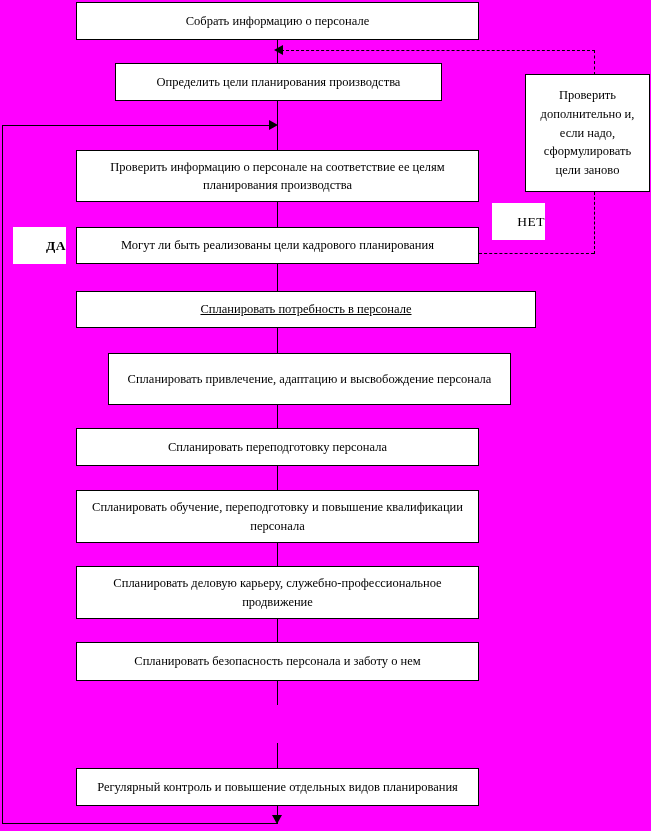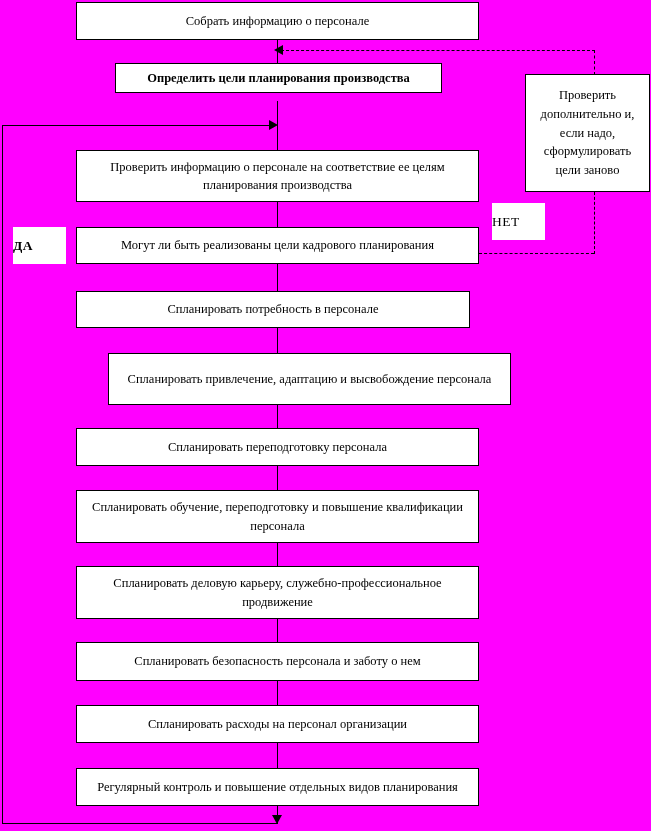--- a/index.html
+++ b/index.html
@@ -38,21 +38,21 @@
     display: block;
     width: 100%;
   }
   .label-box {
     position: absolute;
     box-sizing: border-box;
     background: #ffffff;
     border: none;
     display: flex;
     align-items: center;
-    justify-content: flex-start;
+    justify-content: flex-end;
     font-family: "Liberation Serif", serif;
     font-size: 13.5px;
     color: #000000;
     letter-spacing: 0.5px;
   }
   
   .vline {
     position: absolute;
     width: 1px;
     background: #000000;
@@ -142,33 +142,33 @@
 
   <div class="vdash" style="left:594px; top:50px; height:25px;"></div>
 
   <div class="hdash" style="left:281px; top:50px; width:314px;"></div>
   <div class="arrow-left" style="left:274px; top:45px;"></div>
 
   <div class="box" style="left:76px; top:2px; width:403px; height:38px;">
     <span class="txt">Собрать информацию о персонале</span>
   </div>
 
-  <div class="box" style="left:115px; top:63px; width:327px; height:30px;font-weight:bold;">
+  <div class="box" style="left:115px; top:63px; width:327px; height:38px;">
     <span class="txt">Определить цели планирования производства</span>
   </div>
 
   <div class="box" style="left:76px; top:227px; width:403px; height:37px;">
     <span class="txt">Могут ли быть реализованы цели кадрового планирования</span>
   </div>
 
   <div class="box" style="left:76px; top:150px; width:403px; height:52px;">
     <span class="txt">Проверить информацию о персонале на соответствие ее целям планирования производства</span>
   </div>
 
-  <div class="box" style="left:76px; top:291px; width:394px; height:37px;">
+  <div class="box" style="left:76px; top:291px; width:460px; height:37px;text-decoration:underline;">
     <span class="txt">Спланировать потребность в персонале</span>
   </div>
 
   <div class="box" style="left:76px; top:353px; width:403px; height:52px;margin-left:32px;">
     <span class="txt">Спланировать привлечение, адаптацию и высвобождение персонала</span>
   </div>
 
   <div class="box" style="left:76px; top:428px; width:403px; height:38px;">
     <span class="txt">Спланировать переподготовку персонала</span>
   </div>
@@ -178,23 +178,20 @@
   </div>
 
   <div class="box" style="left:76px; top:566px; width:403px; height:53px;">
     <span class="txt">Спланировать деловую карьеру, служебно-профессиональное продвижение</span>
   </div>
 
   <div class="box" style="left:76px; top:642px; width:403px; height:39px;">
     <span class="txt">Спланировать безопасность персонала и заботу о нем</span>
   </div>
 
-  <div class="box" style="left:76px; top:705px; width:403px; height:38px;">
-    <span class="txt">Спланировать расходы на персонал организации</span>
-  </div>
 
   <div class="box" style="left:76px; top:768px; width:403px; height:38px;">
     <span class="txt">Регулярный контроль и повышение отдельных видов планирования</span>
   </div>
 
   <div class="box" style="left:525px; top:74px; width:125px; height:118px; line-height:1.5;">
     <span class="txt">Проверить дополнительно и, если надо, сформулировать цели заново</span>
   </div>
 
   <div class="label-box" style="left:13px; top:227px; width:53px; height:37px;font-weight:bold;">

